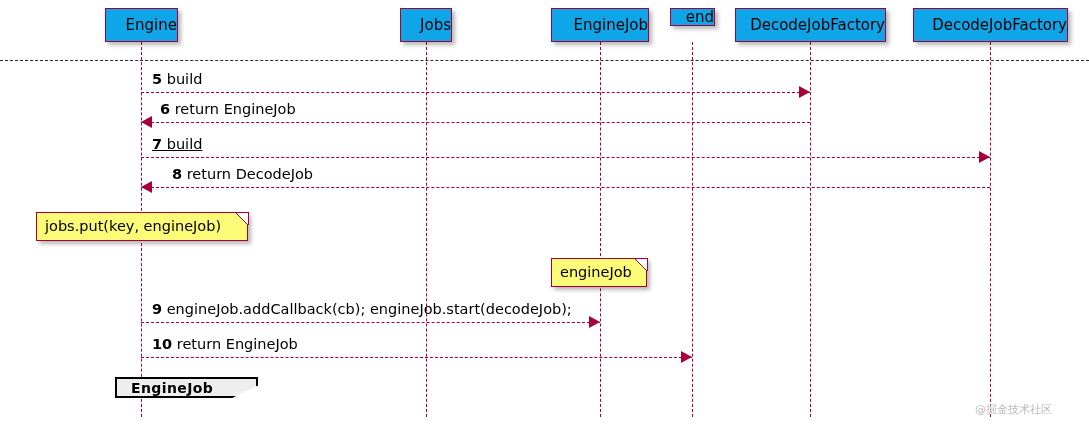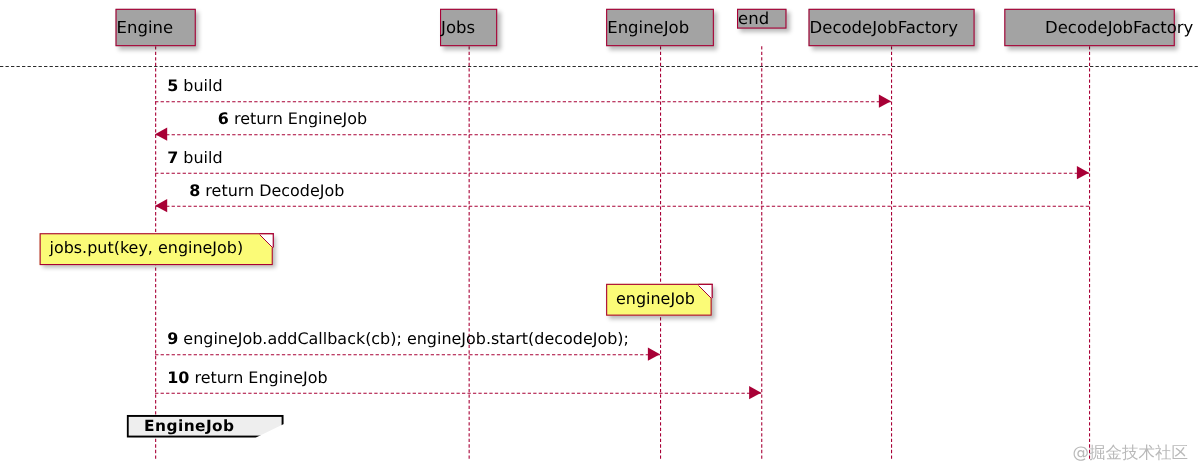--- a/index.html
+++ b/index.html
@@ -18,26 +18,26 @@
     position: absolute;
     left: 0; top: 0;
     width: 1089px;
     height: 425px;
   }
 
   
   .participant {
     position: absolute;
     box-sizing: border-box;
-    background: #a3a3a3;
+    background: #0ea5e9;
     border: 1.5px solid #A80036;
     box-shadow: 3px 3px 4px rgba(0,0,0,0.28);
     display: flex;
     align-items: center;
-    justify-content: flex-start;
+    justify-content: flex-end;
     color: #000000;
     font-size: 15px;
     line-height: 1;
     white-space: nowrap;
   }
 
   
   .lifeline {
     position: absolute;
     width: 0;
@@ -126,21 +126,21 @@
     align-items: center;
     padding-left: 14px;
     white-space: nowrap;
     clip-path: polygon(0 0, 100% 0, 100% 40%, 82% 100%, 0 100%);
   }
 
   
   .watermark {
     position: absolute;
     color: #B9B9B9;
-    font-size: 15px;
+    font-size: 11px;
     line-height: 1;
     white-space: nowrap;
     font-family: "DejaVu Sans", sans-serif;
   }
 </style>
 </head>
 <body>
 
 <div id="diagram">
 
@@ -154,24 +154,24 @@
     </div>
 
   <div class="separator" id="separator" style="left: 0px; top: 60px; width: 1089px;"></div>
 
   <div id="messages">
       <div class="msg-line" style="left: 141px; top: 92px; width: 669px;"></div>
       <div class="arrowhead right" style="top: 86px; left: 799px;"></div>
       <div class="msg-label" style="left: 152px; top: 72px;"><span class="seq">5</span><span> build</span></div>
       <div class="msg-line" style="left: 141px; top: 122px; width: 669px;"></div>
       <div class="arrowhead left" style="top: 116px; left: 141px;"></div>
-      <div class="msg-label" style="left: 160px; top: 102px; margin-left: 38px;"><span class="seq">6</span><span> return EngineJob</span></div>
+      <div class="msg-label" style="left: 160px; top: 102px;"><span class="seq">6</span><span> return EngineJob</span></div>
       <div class="msg-line" style="left: 141px; top: 157px; width: 849px;"></div>
       <div class="arrowhead right" style="top: 151px; left: 979px;"></div>
-      <div class="msg-label" style="left: 152px; top: 137px;"><span class="seq">7</span><span> build</span></div>
+      <div class="msg-label" style="left: 152px; top: 137px; text-decoration: underline;"><span class="seq">7</span><span> build</span></div>
       <div class="msg-line" style="left: 141px; top: 187px; width: 849px;"></div>
       <div class="arrowhead left" style="top: 181px; left: 141px;"></div>
       <div class="msg-label" style="left: 172px; top: 167px;"><span class="seq">8</span><span> return DecodeJob</span></div>
       <div class="msg-line" style="left: 141px; top: 322px; width: 459px;"></div>
       <div class="arrowhead right" style="top: 316px; left: 589px;"></div>
       <div class="msg-label" style="left: 152px; top: 302px;"><span class="seq">9</span><span> engineJob.addCallback(cb); engineJob.start(decodeJob);</span></div>
       <div class="msg-line" style="left: 141px; top: 357px; width: 551px;"></div>
       <div class="arrowhead right" style="top: 351px; left: 681px;"></div>
       <div class="msg-label" style="left: 152px; top: 337px;"><span class="seq">10</span><span> return EngineJob</span></div>
     </div>

